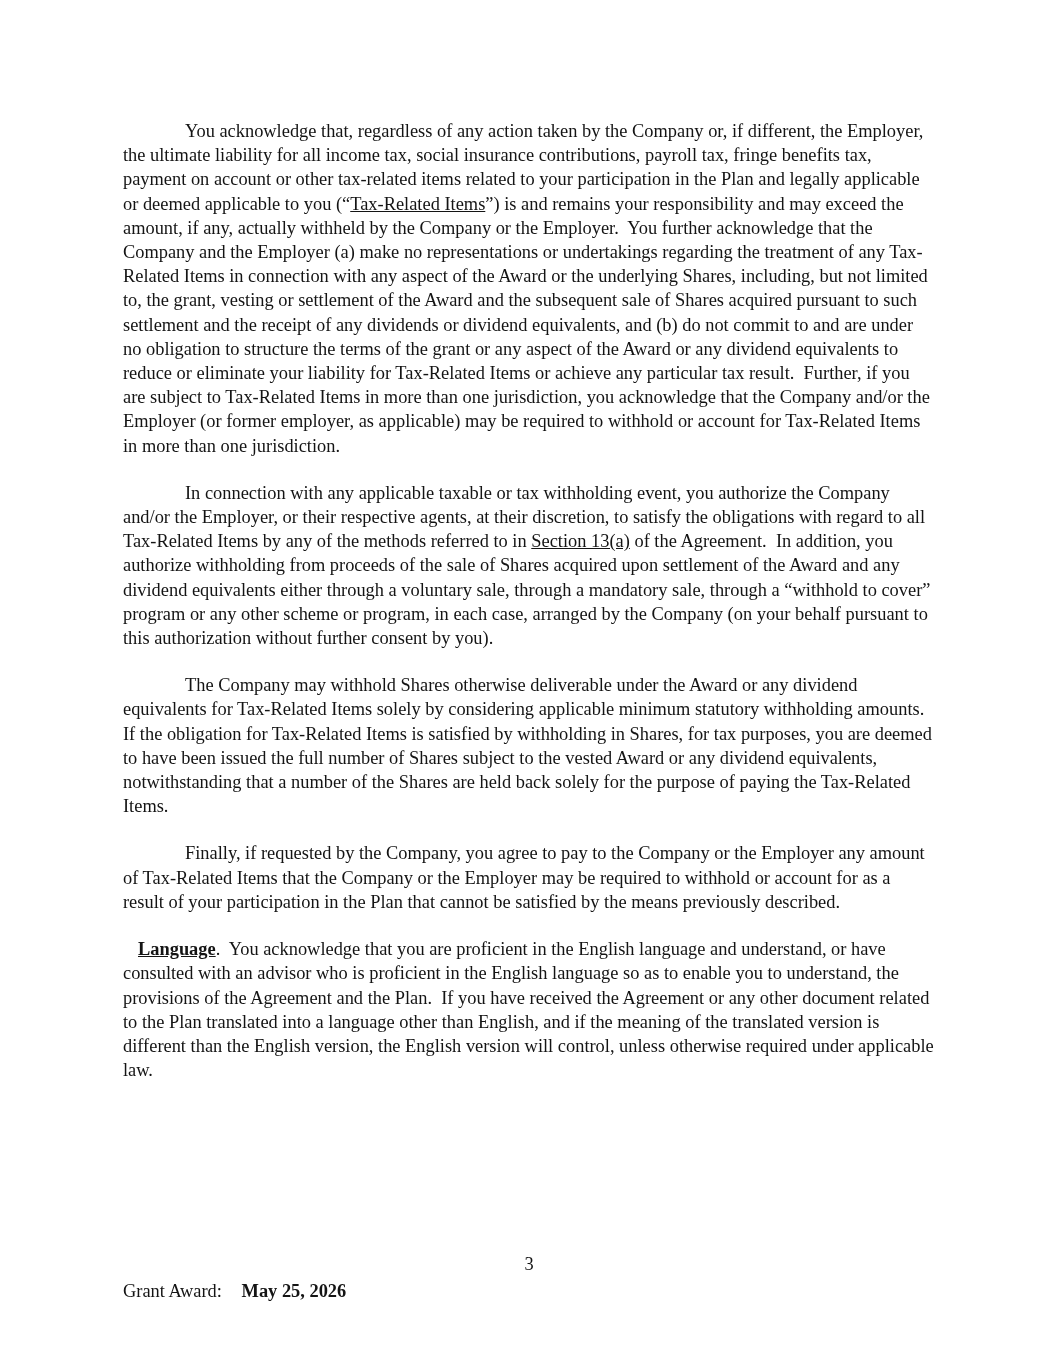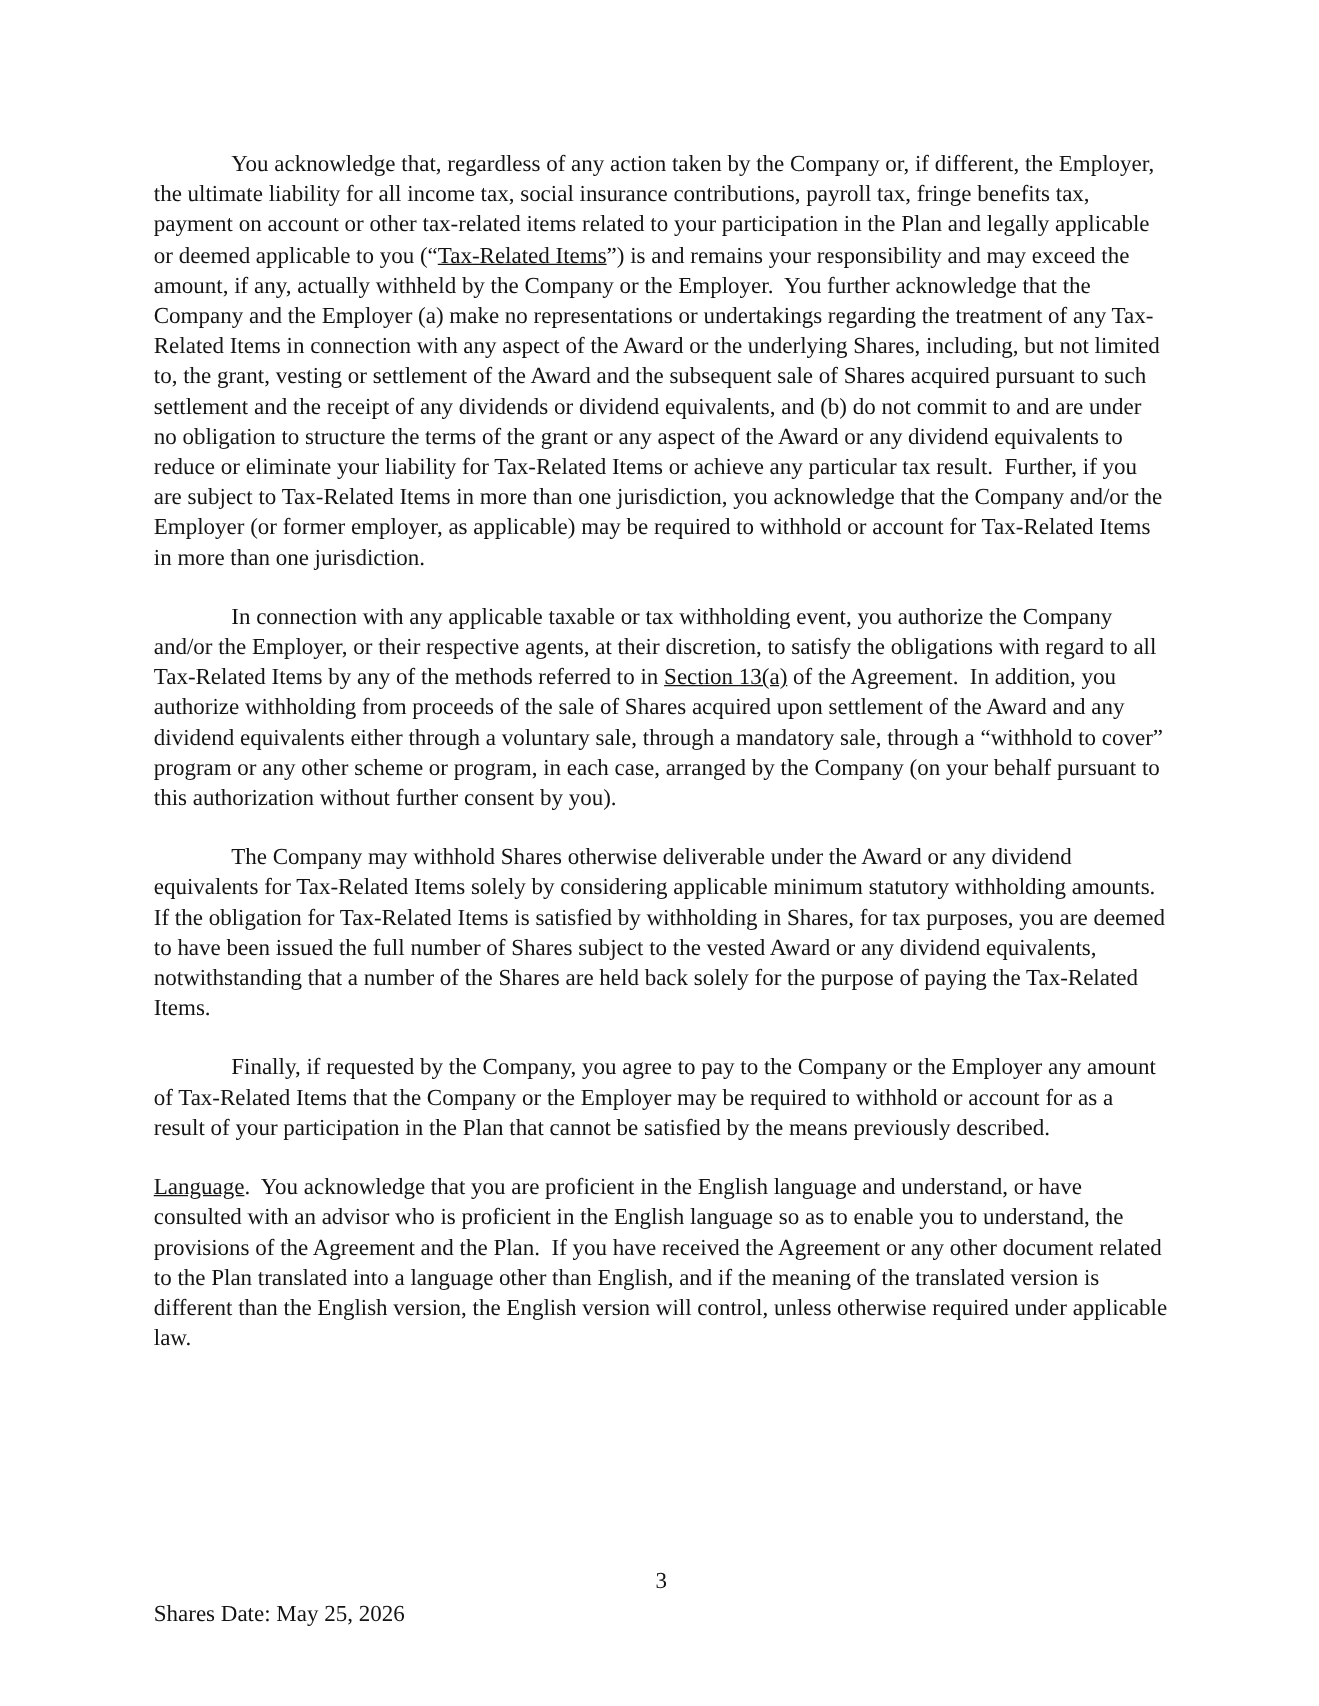--- a/index.html
+++ b/index.html
@@ -31,21 +31,21 @@
     font-size: 18.4px;
     line-height: 24.2px;
     white-space: pre-wrap;
     text-align: left;
   }
   p.para.indent {
     text-indent: 62px;
   }
   .run { }
   .u { text-decoration: underline; }
-  .b { font-weight: normal; }
+  .b { font-weight: bold; margin-left: 15px; }
   .page-number {
     position: absolute;
     left: 123px;
     top: 1252px;
     width: 812px;
     text-align: center;
     font-size: 18.4px;
     line-height: 24.2px;
   }
   .grant-line {
@@ -62,14 +62,14 @@
 
 <div class="page">
   <div class="content" id="doc-content">
       <p class="para indent"><span class="run">You acknowledge that, regardless of any action taken by the Company or, if different, the Employer, the ultimate liability for all income tax, social insurance contributions, payroll tax, fringe benefits tax, payment on account or other tax-related items related to your participation in the Plan and legally applicable or deemed applicable to you (“</span><span class="run u">Tax-Related Items</span><span class="run">”) is and remains your responsibility and may exceed the amount, if any, actually withheld by the Company or the Employer.  You further acknowledge that the Company and the Employer (a) make no representations or undertakings regarding the treatment of any Tax-Related Items in connection with any aspect of the Award or the underlying Shares, including, but not limited to, the grant, vesting or settlement of the Award and the subsequent sale of Shares acquired pursuant to such settlement and the receipt of any dividends or dividend equivalents, and (b) do not commit to and are under no obligation to structure the terms of the grant or any aspect of the Award or any dividend equivalents to reduce or eliminate your liability for Tax-Related Items or achieve any particular tax result.  Further, if you are subject to Tax-Related Items in more than one jurisdiction, you acknowledge that the Company and/or the Employer (or former employer, as applicable) may be required to withhold or account for Tax-Related Items in more than one jurisdiction.</span></p>
       <p class="para indent"><span class="run">In connection with any applicable taxable or tax withholding event, you authorize the Company and/or the Employer, or their respective agents, at their discretion, to satisfy the obligations with regard to all Tax-Related Items by any of the methods referred to in </span><span class="run u">Section 13(a)</span><span class="run"> of the Agreement.  In addition, you authorize withholding from proceeds of the sale of Shares acquired upon settlement of the Award and any dividend equivalents either through a voluntary sale, through a mandatory sale, through a “withhold to cover” program or any other scheme or program, in each case, arranged by the Company (on your behalf pursuant to this authorization without further consent by you).</span></p>
       <p class="para indent"><span class="run">The Company may withhold Shares otherwise deliverable under the Award or any dividend equivalents for Tax-Related Items solely by considering applicable minimum statutory withholding amounts.  If the obligation for Tax-Related Items is satisfied by withholding in Shares, for tax purposes, you are deemed to have been issued the full number of Shares subject to the vested Award or any dividend equivalents, notwithstanding that a number of the Shares are held back solely for the purpose of paying the Tax-Related Items.</span></p>
       <p class="para indent"><span class="run">Finally, if requested by the Company, you agree to pay to the Company or the Employer any amount of Tax-Related Items that the Company or the Employer may be required to withhold or account for as a result of your participation in the Plan that cannot be satisfied by the means previously described.</span></p>
       <p class="para"><span class="run u b">Language</span><span class="run">.  You acknowledge that you are proficient in the English language and understand, or have consulted with an advisor who is proficient in the English language so as to enable you to understand, the provisions of the Agreement and the Plan.  If you have received the Agreement or any other document related to the Plan translated into a language other than English, and if the meaning of the translated version is different than the English version, the English version will control, unless otherwise required under applicable law.</span></p>
     </div>
   <div class="page-number">3</div>
-  <div class="grant-line"><span>Shares Date: </span><span class="b">May 25, 2026</span></div>
+  <div class="grant-line"><span>Grant Award: </span><span class="b">May 25, 2026</span></div>
 </div>
 
 </body></html>

